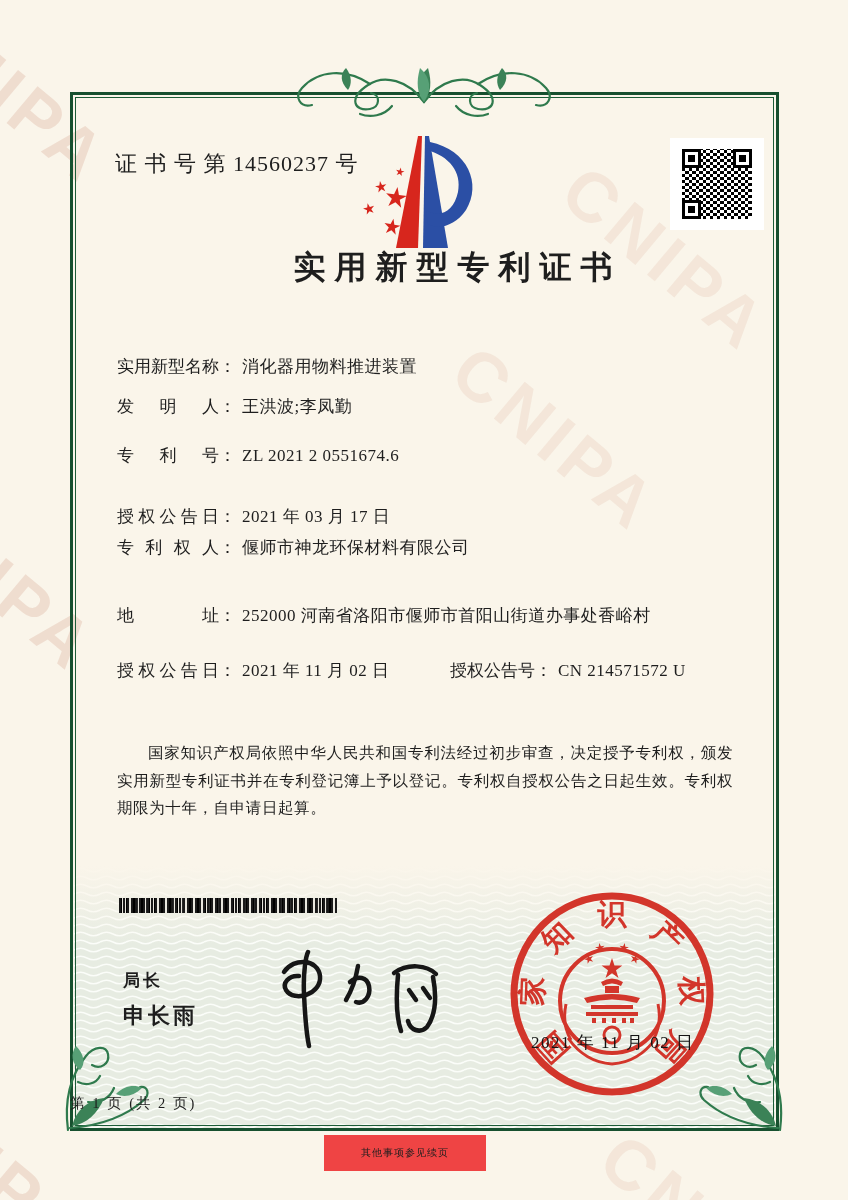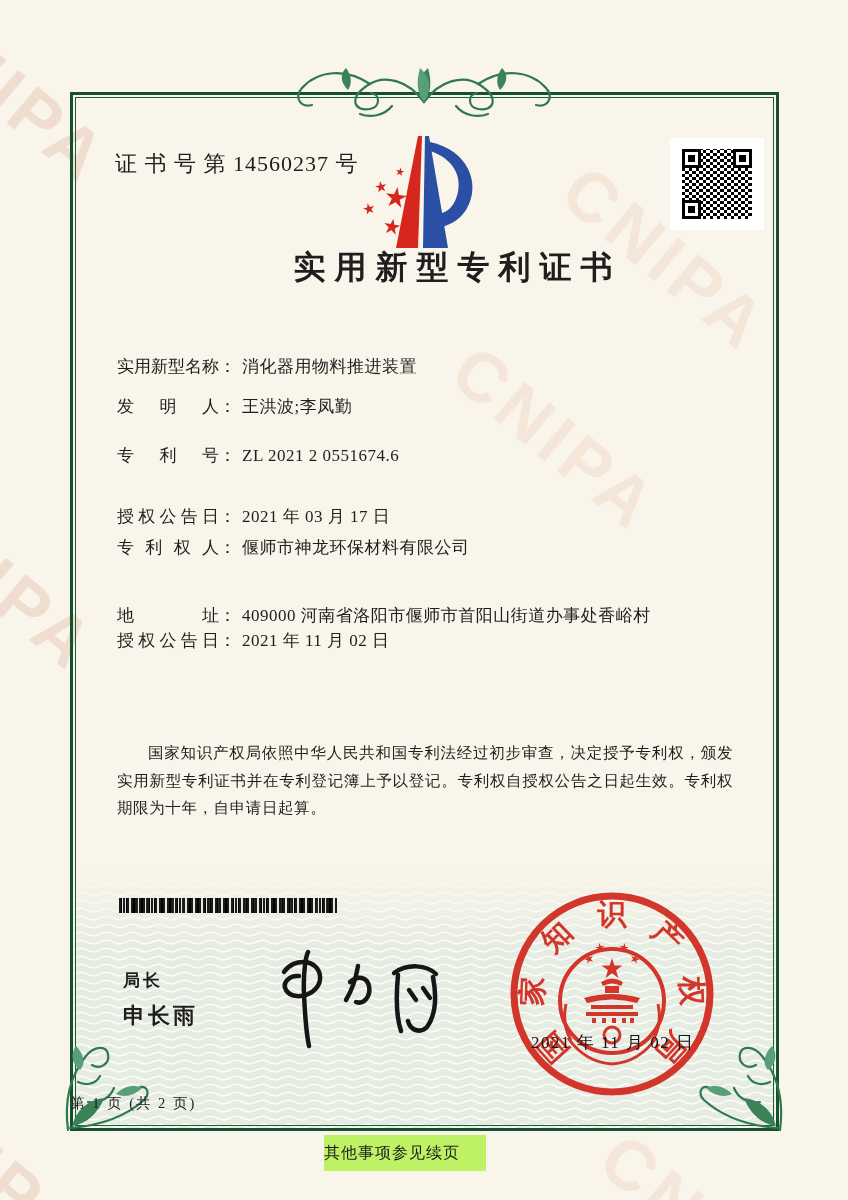--- a/index.html
+++ b/index.html
@@ -50,21 +50,21 @@
       font-weight:bold;font-size:17px;letter-spacing:3px;z-index:4;}
   .signer-name{position:absolute;left:123px;top:1001px;font-family:"Liberation Sans","DejaVu Sans",sans-serif;
       font-weight:bold;font-size:22px;letter-spacing:3px;z-index:4;}
   .signature{position:absolute;left:246px;top:942px;z-index:4;}
   
   .seal{position:absolute;left:506px;top:888px;z-index:5;opacity:.93;}
   .seal-date{position:absolute;left:531px;top:1031px;font-size:17px;letter-spacing:1.5px;color:#141414;z-index:6;}
   
   .pageinfo{position:absolute;left:70px;top:1094px;width:824px;text-align:left;font-size:14.5px;z-index:4;letter-spacing:2px;}
   .contbox{position:absolute;left:324px;top:1135px;width:162px;height:36px;line-height:36px;
-      background:#bef264;text-align:left;font-size:16px;letter-spacing:1px;z-index:4;}
+      background:#ef4444;text-align:center;font-size:10px;letter-spacing:1px;z-index:4;}
   .flourish{position:absolute;z-index:3;}
 </style>
 </head>
 <body>
 
 <div class="wm" style="left:-62px;top:-18px;">CNIPA</div>
 <div class="wm light" style="left:598px;top:150px;">CNIPA</div>
 <div class="wm light" style="left:488px;top:330px;">CNIPA</div>
 <div class="wm" style="left:-74px;top:470px;">CNIPA</div>
 <div class="wm" style="left:-84px;top:1056px;">CNIPA</div>
@@ -172,24 +172,25 @@
 <div class="field-row" style="top:444px">
   <span class="flabel">专利号</span><span class="fcolon">：</span><span class="fvalue">ZL 2021 2 0551674.6</span>
 </div>
 <div class="field-row" style="top:505px">
   <span class="flabel">授权公告日</span><span class="fcolon">：</span><span class="fvalue">2021 年 03 月 17 日</span>
 </div>
 <div class="field-row" style="top:536px">
   <span class="flabel">专利权人</span><span class="fcolon">：</span><span class="fvalue">偃师市神龙环保材料有限公司</span>
 </div>
 <div class="field-row" style="top:604px">
-  <span class="flabel">地址</span><span class="fcolon">：</span><span class="fvalue">409000 河南省洛阳市偃师市首阳山街道办事处香峪村</span>
-</div>
-<div class="field-row" style="top:629px">
+  <span class="flabel">地址</span><span class="fcolon">：</span><span class="fvalue">252000 河南省洛阳市偃师市首阳山街道办事处香峪村</span>
+</div>
+<div class="field-row" style="top:659px">
   <span class="flabel">授权公告日</span><span class="fcolon">：</span><span class="fvalue">2021 年 11 月 02 日</span>
+  <span class="fpair2"><span>授权公告号</span><span class="fcolon">：</span><span class="fvalue">CN 214571572 U</span></span>
 </div>
 
 <div class="bodytext">
   <p>国家知识产权局依照中华人民共和国专利法经过初步审查，决定授予专利权，颁发实用新型专利证书并在专利登记簿上予以登记。专利权自授权公告之日起生效。专利权期限为十年，自申请日起算。</p>
 </div>
 
 <div class="barcode"></div>
 
 <div class="signer-title">局长</div>
 <div class="signer-name">申长雨</div>

